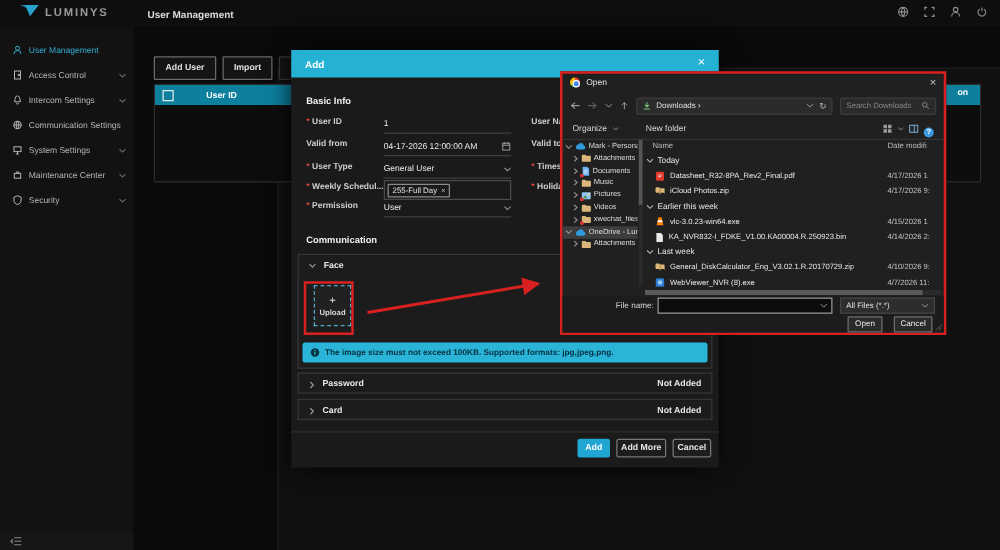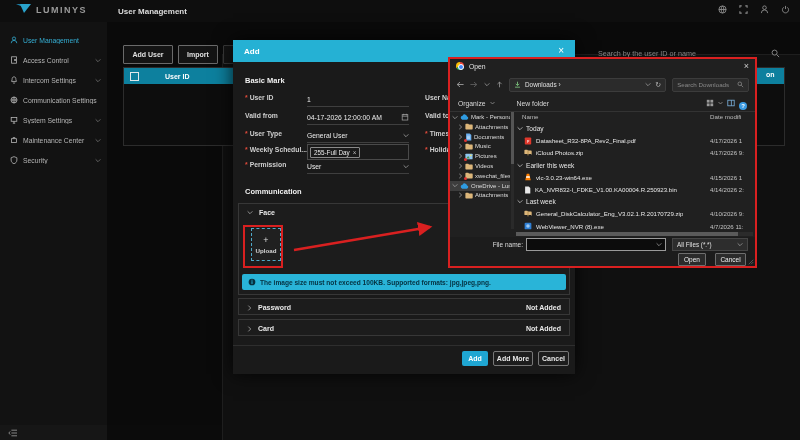--- a/index.html
+++ b/index.html
@@ -264,43 +264,34 @@
       </span>
   </div>
   <div class="abs" id="bottom-main"></div>
 
   <div class="abs" id="main">
     <div class="abs" id="panel"></div>
   </div>
   <div class="tbtn" style="left:123px;width:48px;">Add User</div>
   <div class="tbtn" style="left:178px;width:38px;">Import</div>
   <div class="tbtn disabled" style="left:223px;width:38px;">Delete</div>
-  <div class="abs" id="search-box">
-    <span class="ph">Search by the user ID or name</span>
-    <span>
-        <svg width="9" height="9" viewBox="0 0 10 10" fill="none" stroke="currentColor" stroke-width="1.1">
-          <circle cx="4" cy="4" r="2.8"></circle>
-          <path d="M6.2,6.2 L9,9"></path>
-        </svg>
-      </span>
-  </div>
   <div class="abs" id="table">
     <div id="table-head">
       <span class="cb"></span>
       <span class="col">User ID</span>
     </div>
   </div>
   <div class="abs" id="op-frag" style="left:766px;top:71px;">on</div>
 
   <div class="abs" id="modal">
     <div id="modal-header">
       <span class="t">Add</span>
       <span class="x">×</span>
     </div>
-    <div class="sec-label" style="left:12px;top:36px;">Basic Mark</div>
+    <div class="sec-label" style="left:12px;top:36px;">Basic Info</div>
     <div id="modal-left-rows">
         <div class="frow" style="top: 52px;">
           <span class="flabel"><span class="req">*</span>User ID</span>
           <div class="fctl">
             <span class="val">1</span>
           </div>
         </div>
         <div class="frow" style="top: 70px;">
           <span class="flabel">Valid from</span>
           <div class="fctl">

